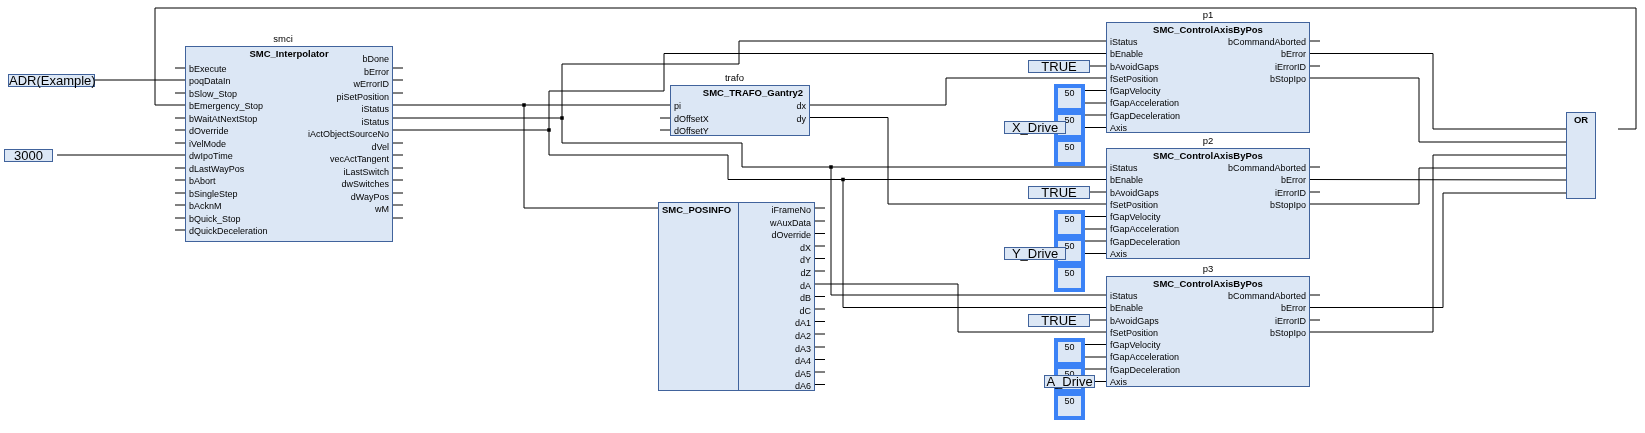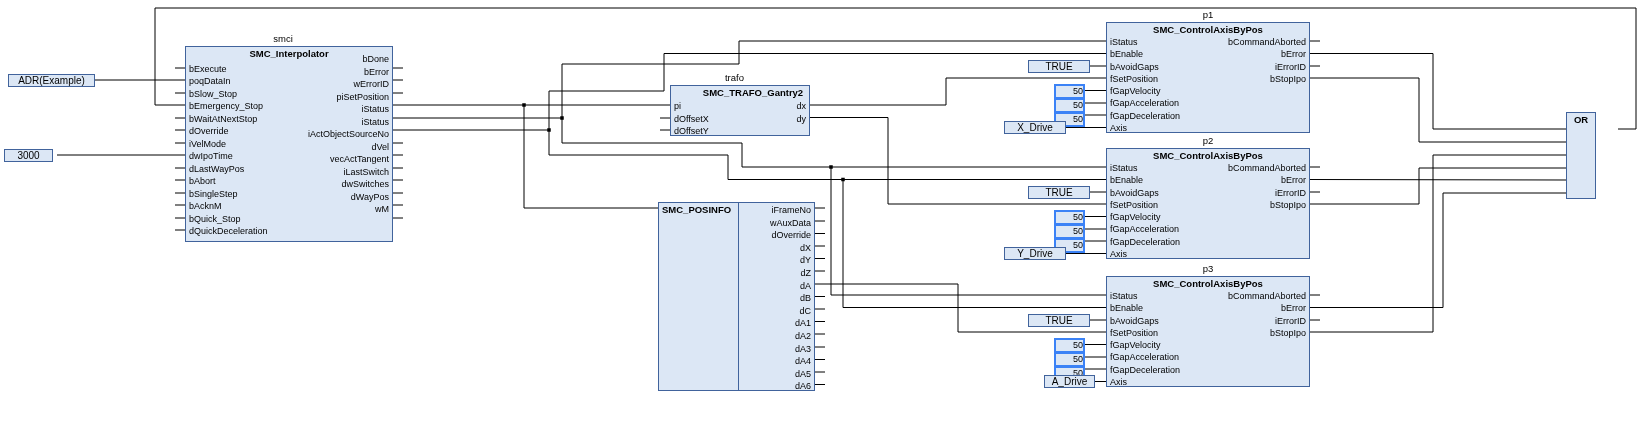--- a/index.html
+++ b/index.html
@@ -10,24 +10,24 @@
   .fb .title{height:13px;line-height:13px;font-size:9.5px;font-weight:bold;text-align:center;
              color:#000;white-space:nowrap;overflow:hidden;}
   .col{position:absolute;z-index:3;}
   .col.in{left:3px;text-align:left;}
   .col.out{right:3px;text-align:right;}
   .pin{line-height:12.5px;font-size:9px;color:#000;white-space:nowrap;}
   .lh123 .pin{line-height:12.3px;}
   .lh126 .pin{line-height:12.6px;}
   .inst{position:absolute;font-size:9.5px;color:#000;text-align:center;height:12px;line-height:12px;z-index:2;}
   .val{position:absolute;background:#dce7f5;border:1px solid #41639c;box-sizing:border-box;height:13px;
-       line-height:11px;font-size:10px;text-align:center;color:#000;z-index:2;white-space:nowrap;}
+       line-height:11px;font-size:13px;text-align:center;color:#000;z-index:2;white-space:nowrap;}
   .gapstack{position:absolute;width:31px;z-index:2;}
-  .valrow{height:15px;line-height:11.5px;border:2px solid #3b82f6;background:#dce7f5;box-sizing:border-box;
-          font-size:9px;text-align:right;color:#000;}
+  .valrow{height:28px;line-height:11.5px;border:4px solid #3b82f6;background:#dce7f5;box-sizing:border-box;
+          font-size:9px;text-align:center;color:#000;}
   .valrow + .valrow{margin-top:-1px;}
   .struct-label{position:absolute;left:3px;top:1px;font-size:9.5px;font-weight:bold;color:#000;line-height:12.6px;}
   .divider{position:absolute;top:0;bottom:0;width:1px;background:#41639c;}
 </style>
 </head>
 <body>
 
 <div class="stage">
 
   <svg class="wires" width="1645" height="433" viewBox="0 0 1645 433">

